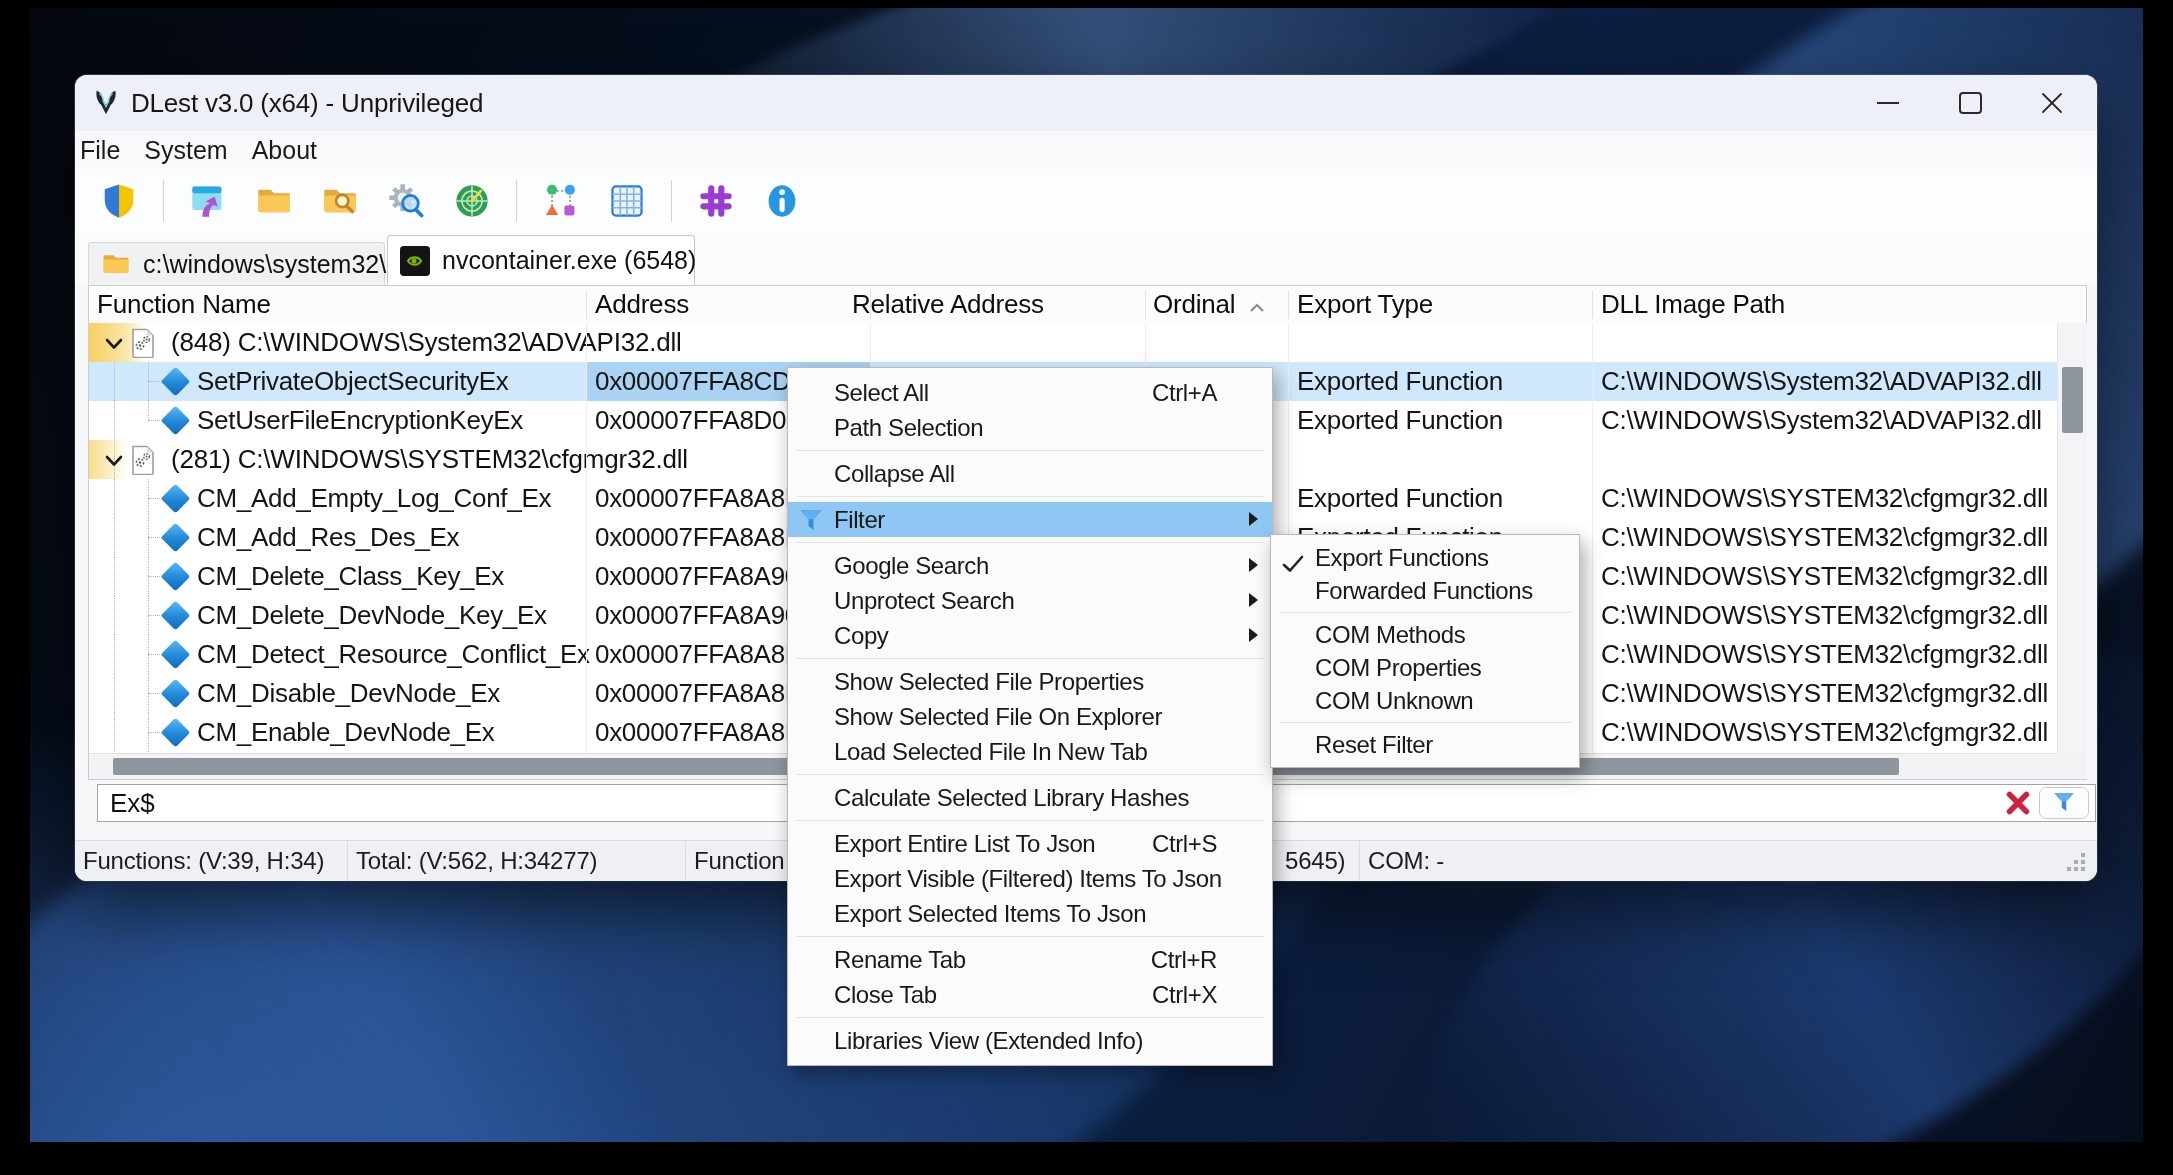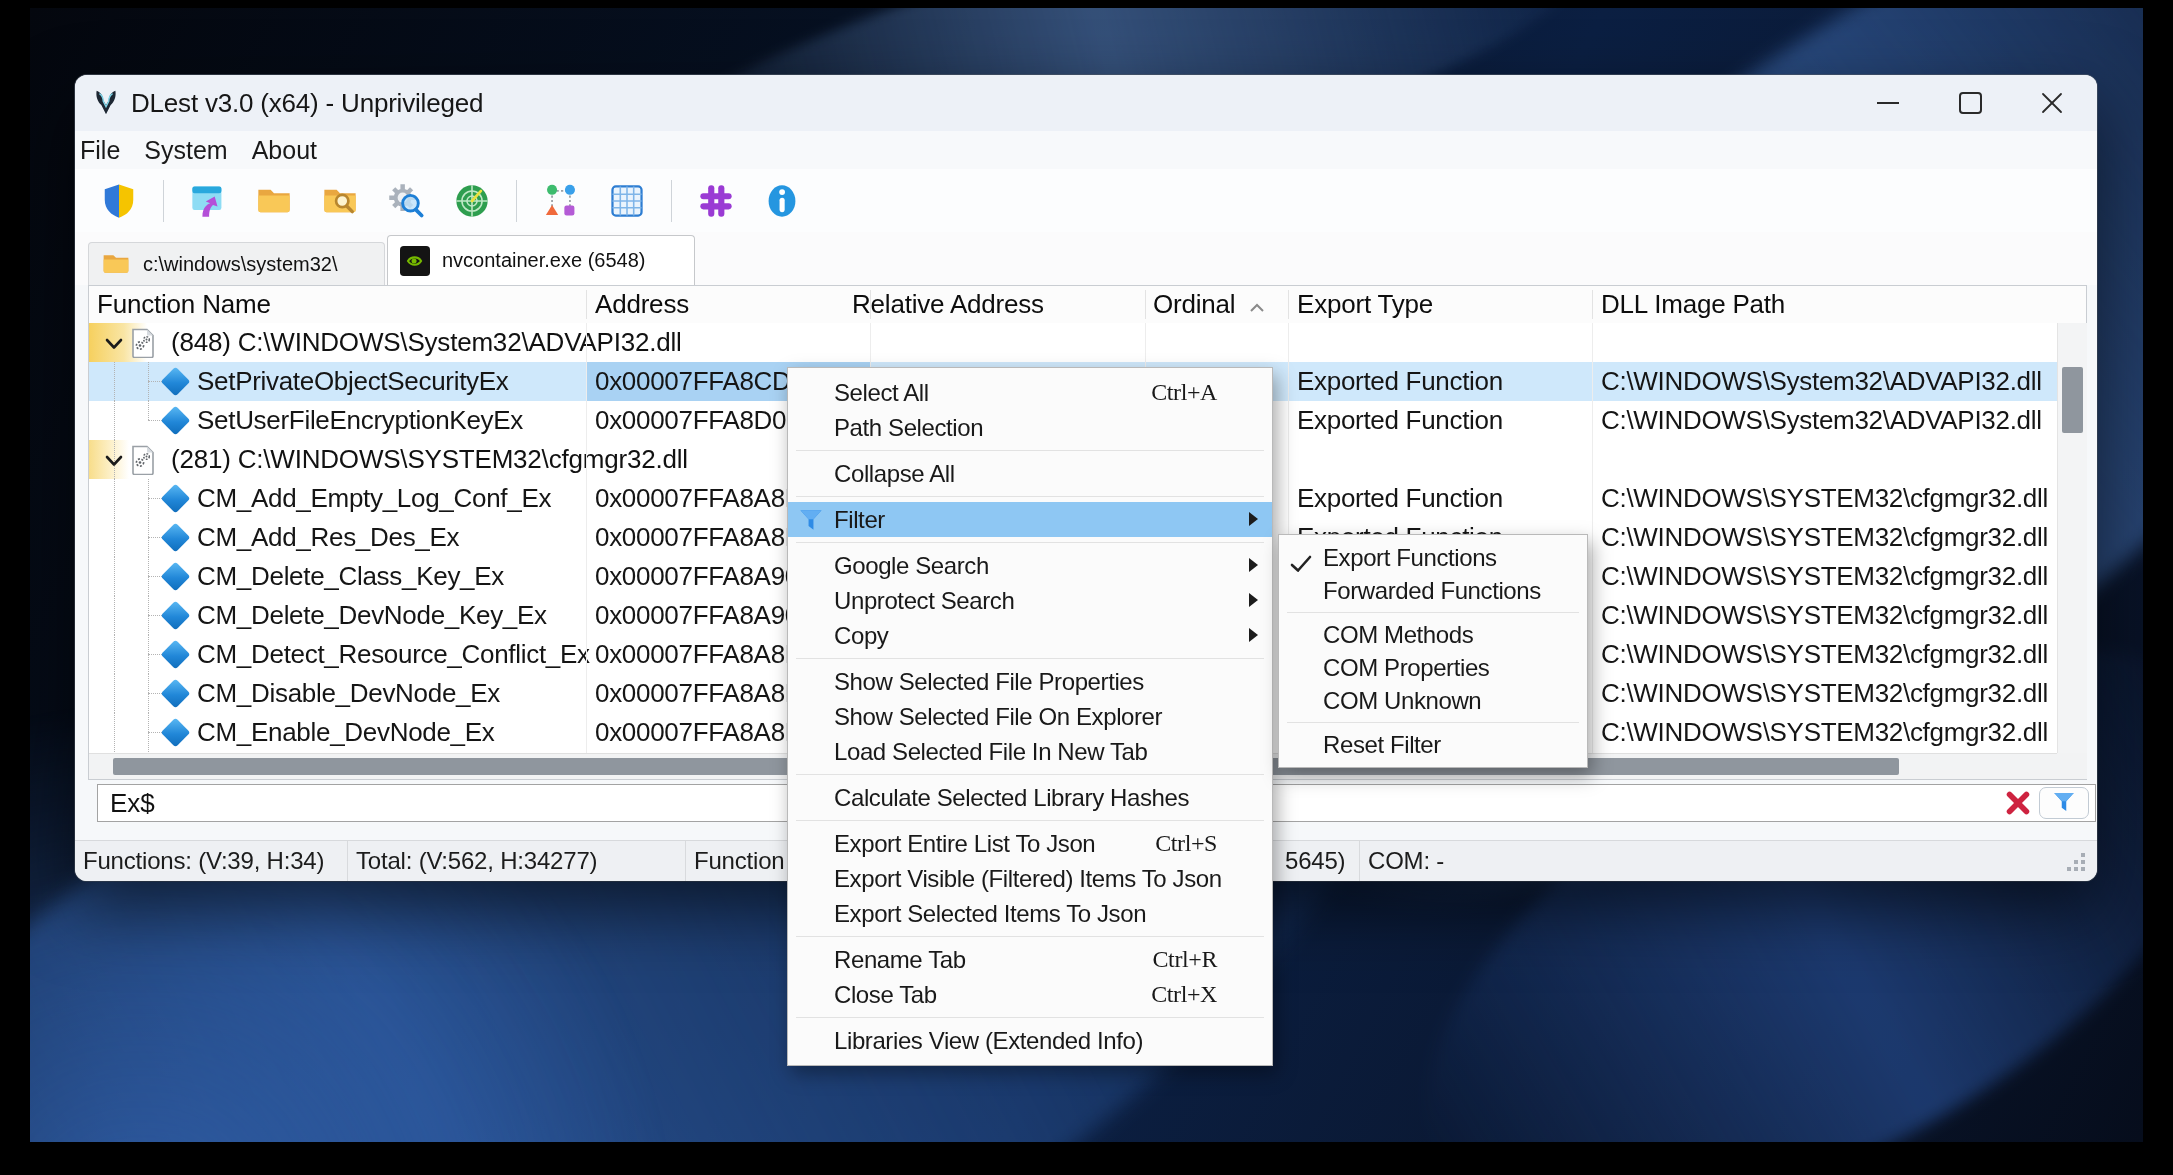--- a/index.html
+++ b/index.html
@@ -44,21 +44,21 @@
     display:flex;align-items:center;padding-left:22px;gap:22px;box-sizing:border-box;}
   .tslot{width:44px;height:42px;display:flex;align-items:center;justify-content:center;}
   .tslot svg{width:38px;height:38px;}
   .tsep{width:1px;height:42px;background:#cfd4d9;}
 
   .tabstrip{position:absolute;left:0;top:157px;width:100%;height:53px;background:#fbfbfc;}
   .tab{position:absolute;box-sizing:border-box;display:flex;align-items:center;padding-left:12px;
        border:1px solid #d5d7da;border-bottom:none;border-radius:4px 4px 0 0;}
   .tab .ticon{width:30px;height:30px;margin-right:12px;display:flex;align-items:center;}
   .tab .ticon svg{width:30px;height:30px;}
-  .tab-label{font-size:20px;color:#111;white-space:nowrap;}
+  .tab-label{font-size:25px;color:#111;white-space:nowrap;}
   .tab-inactive{left:13px;top:10px;width:297px;height:43px;background:#f0f1f2;}
   .tab-active{left:312px;top:3px;width:308px;height:50px;background:#ffffff;border-color:#c6c8cb;z-index:2;}
 
   
   .listview{position:absolute;left:13px;top:210px;width:1999px;height:495px;background:#fff;
     border:1px solid #c9cdd2;box-sizing:border-box;padding-left:40px;}
   .lv-header{position:absolute;left:0;top:0;width:100%;height:37px;background:#fcfcfc;border-bottom:1px solid #e2e4e6;}
   .th{position:absolute;top:0;height:37px;line-height:37px;font-size:26px;color:#0d0d0d;white-space:nowrap;letter-spacing:-0.2px;}
   .hsep{position:absolute;top:4px;height:29px;width:1px;background:#e3e3e3;}
   .sortarrow{display:inline-block;width:16px;height:10px;margin-left:14px;}
@@ -106,24 +106,24 @@
   .scell{position:absolute;top:0;height:40px;line-height:40px;font-size:24px;color:#1c1c1c;letter-spacing:-0.2px;white-space:nowrap;overflow:hidden;}
   .scell.bordered{border-right:1px solid #d8dadd;}
   .sfrag-right{position:absolute;left:599px;top:0;}
   .grip{position:absolute;right:26px;bottom:24px;width:4px;height:4px;
     box-shadow:14px 0 #a7adb5,14px 7px #a7adb5,7px 7px #a7adb5,14px 14px #a7adb5,7px 14px #a7adb5,0 14px #a7adb5;}
 
   
   .ctxmenu{position:absolute;left:787px;top:367px;width:486px;background:#fbfbfb;
     border:1px solid #b9b9b9;box-shadow:4px 8px 18px rgba(0,0,0,.35);padding:7px 0;box-sizing:border-box;z-index:50;}
   .submenu{position:absolute;left:1270px;top:534px;width:310px;background:#fbfbfb;
-    border:1px solid #b9b9b9;box-shadow:4px 8px 18px rgba(0,0,0,.35);padding:6px 0;box-sizing:border-box;z-index:51;margin-left:8px;}
+    border:1px solid #b9b9b9;box-shadow:4px 8px 18px rgba(0,0,0,.35);padding:6px 0;box-sizing:border-box;z-index:51;}
   .mi{position:relative;height:35px;line-height:35px;font-size:24px;color:#191919;letter-spacing:-0.4px;white-space:nowrap;}
   .mi .lbl{position:absolute;left:46px;top:0;}
-  .mi .accel{position:absolute;right:55px;top:0;font-family:Liberation Serif, serif;}
+  .mi .accel{position:absolute;right:55px;top:0;}
   .mi .subarrow{position:absolute;right:14px;top:10px;width:0;height:0;
     border-left:9px solid #1c1c1c;border-top:7px solid transparent;border-bottom:7px solid transparent;}
   .mi.hl{background:#8ec7f3;}
   .mi .micon{position:absolute;left:10px;top:5px;width:26px;height:26px;}
   .mi .micon svg{width:26px;height:26px;}
   .msep{height:1px;background:#e2e2e2;margin:5px 8px;}
   .submenu .mi .lbl{left:44px;}
   .submenu .mi{height:33px;line-height:33px;}
   .checkmark{position:absolute;left:11px;top:7px;width:22px;height:18px;}
 </style>

